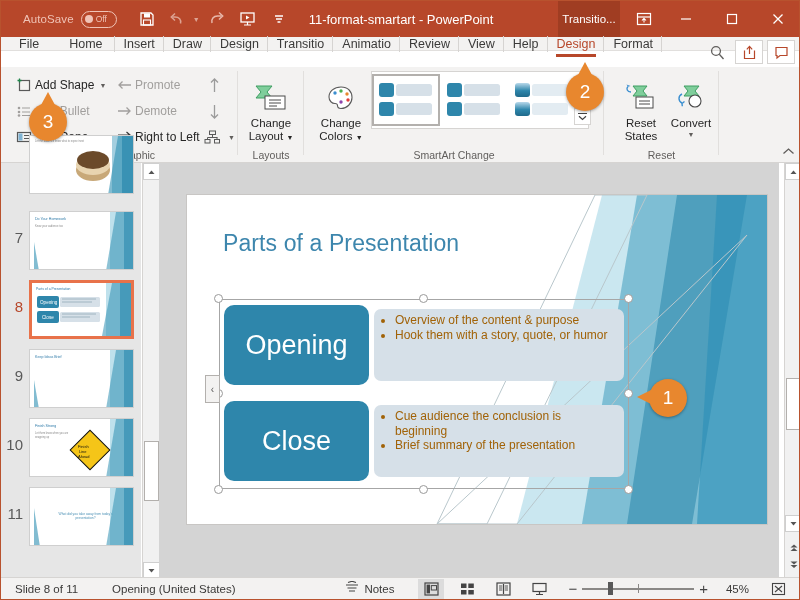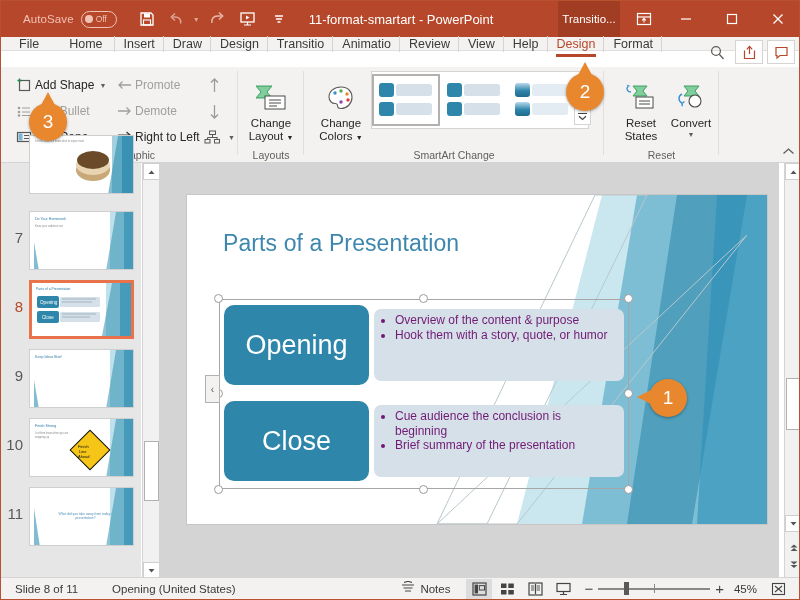--- a/index.html
+++ b/index.html
@@ -135,39 +135,39 @@
   .sa-box {
     position:absolute; left:0; top:0; width:145px; height:80px; border-radius:10px;
     background:#2e86ab; display:flex; align-items:center; justify-content:center;
   }
   .sa-box span { font-size:27px; color:#fff; }
   .sa-txt {
     position:absolute; left:150px; top:4px; width:250px; height:72px;
     border-radius:7px; background:#d6e0e8; padding:4px 8px 0 8px;
   }
   .sa-txt ul { margin:0; padding:0 0 0 13px; list-style:disc; }
-  .sa-txt li { font-size:12px; line-height:14.6px; color:#701a75; }
+  .sa-txt li { font-size:12px; line-height:14.6px; color:#a16207; }
   .sa-tab {
     position:absolute; left:-14px; top:76px; width:15px; height:28px;
     background:#f3f2f1; border:1px solid #b3b0ad; display:flex; align-items:center; justify-content:center;
     font-size:10px; color:#595959;
   }
 
   .slide-scroll { position:absolute; right:0; top:0; width:17px; height:416px; background:#f1f1f1; border-left:1px solid #d6d4d2; }
   .ss-arrow { width:17px; height:17px; background:#fff; border:1px solid #cfcfcf; display:flex; align-items:center; justify-content:center; }
   .ss-thumb { position:absolute; left:1px; width:15px; background:#fff; border:1px solid #b3b0ad; }
 
   
   .statusbar {
     position:absolute; left:0; bottom:0; width:800px; height:22px;
     background:#f3f2f1; border-top:1px solid #d6d4d2;
     display:flex; align-items:center; font-size:11.5px; color:#3b3a39;
   }
   .sb-item { padding:0 22px; white-space:nowrap; display:flex; align-items:center; gap:5px; }
-  .sb-right { position:absolute; right:4px; display:flex; align-items:center; gap:2px; }
+  .sb-right { position:absolute; right:4px; display:flex; align-items:center; gap:10px; }
   .viewbtn { width:26px; height:20px; display:flex; align-items:center; justify-content:center; }
   .viewbtn.active { background:#dcdcdc; }
   .zoomslider { display:flex; align-items:center; gap:5px; margin:0 6px; }
   .zs-track { position:relative; width:112px; height:14px; display:flex; align-items:center; }
   .zs-line { position:absolute; left:0; right:0; height:2px; background:#8a8886; }
   .zs-mid { position:absolute; left:56px; width:1px; height:9px; background:#8a8886; }
   .zs-knob { position:absolute; left:26px; width:5px; height:13px; background:#595959; }
 
   
   .badge {

